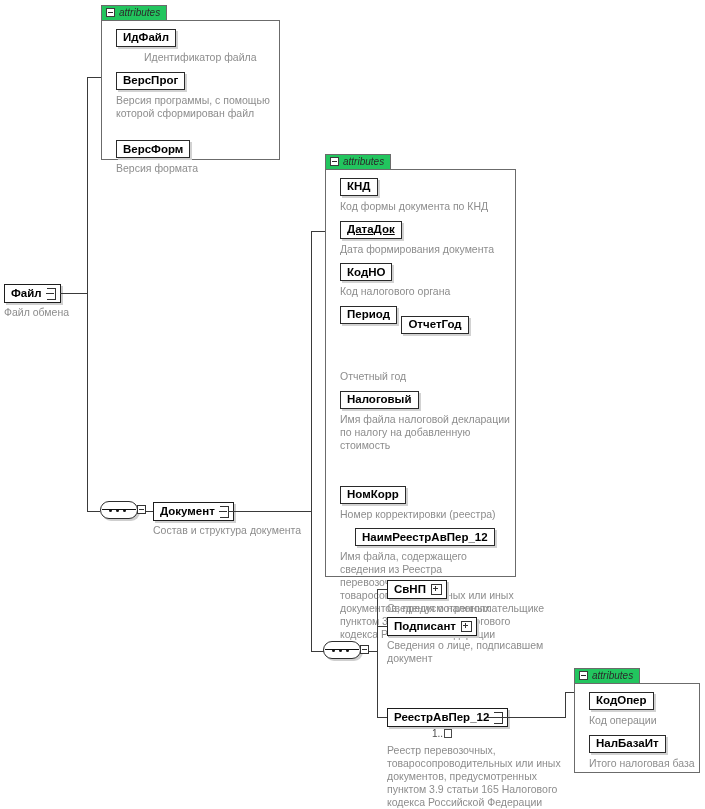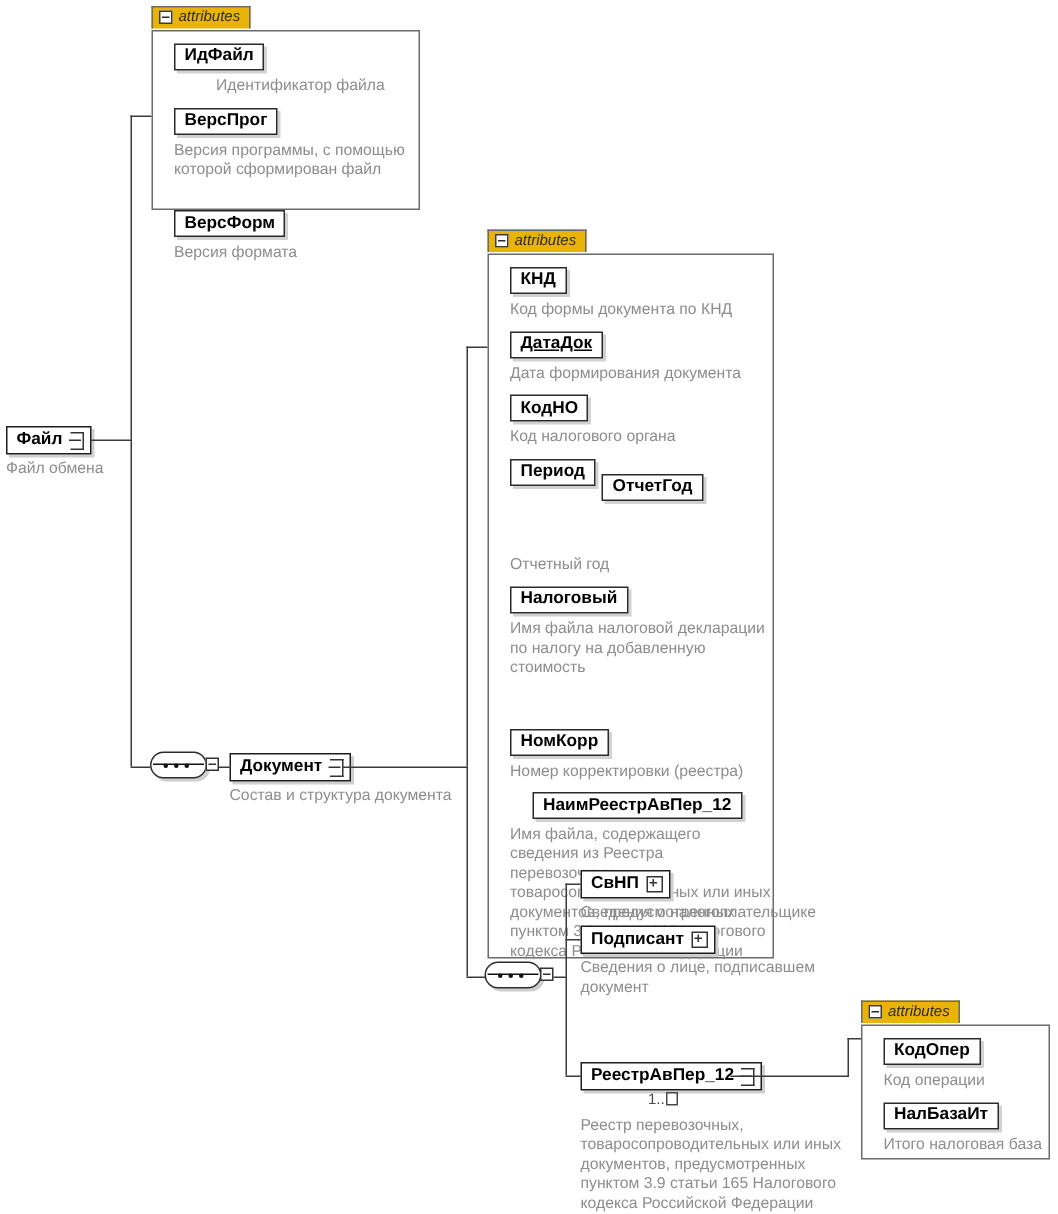--- a/index.html
+++ b/index.html
@@ -14,21 +14,21 @@
   
   .ln{position:absolute;background:#3a3a3a;}
   .ln.h{height:1px;}
   .ln.v{width:1px;}
 
   
   .attrbox{position:absolute;box-sizing:border-box;}
   .attrbox .tab{
     position:relative;display:inline-flex;align-items:center;gap:4px;
     height:15px;padding:0 6px 0 4px;box-sizing:border-box;
-    border:1px solid #6b6b6b;border-bottom:none;background:#eab308;
+    border:1px solid #6b6b6b;border-bottom:none;background:#22c55e;
     font-size:10px;font-style:italic;color:#2b2b2b;
     z-index:3;
   }
   .attrbox .body{
     position:relative;margin-top:-1px;
     border:1px solid #6b6b6b;background:#fff;
     box-sizing:border-box;
     padding:5px 6px 6px 6px;
   }
   
@@ -125,21 +125,21 @@
 
   <div class="ln h" style="left:87px;top:77px;width:20px;"></div>
 
   <div class="ln h" style="left:87px;top:511px;width:13px;"></div>
 
   <div class="attrbox" style="left:101px;top:3px;width:179px;">
     <div class="tab">
       <span class="sq"></span>
       <span>attributes</span>
     </div>
-    <div class="body" style="height:120px;padding-top:6px;">
+    <div class="body" style="height:140px;padding-top:6px;">
       <div style="position:relative;">
         <div class="node attr" style="position:relative;left:8px;top:0;">
           <span class="lbl">ИдФайл</span>
         </div>
         <div class="desc" style="position:relative;left:8px;top:4px;width:160px;padding-left:28px;">Идентификатор файла</div>
 
         <div class="node attr" style="position:relative;left:8px;top:10px;">
           <span class="lbl">ВерсПрог</span>
         </div>
         <div class="desc" style="position:relative;left:8px;top:14px;width:165px;">Версия программы, с помощью
@@ -176,21 +176,21 @@
   <div class="ln v" style="left:311px;top:231px;height:280px;"></div>
   <div class="ln v" style="left:311px;top:511px;height:140px;"></div>
   <div class="ln h" style="left:311px;top:231px;width:20px;"></div>
   <div class="ln h" style="left:311px;top:651px;width:13px;"></div>
 
   <div class="attrbox" style="left:325px;top:152px;width:191px;">
     <div class="tab">
       <span class="sq"></span>
       <span>attributes</span>
     </div>
-    <div class="body" style="height:470px;padding-top:6px;">
+    <div class="body" style="height:408px;padding-top:6px;">
       <div style="position:relative;">
         <div class="node attr" style="position:relative;left:8px;top:0;">
           <span class="lbl">КНД</span>
         </div>
         <div class="desc" style="position:relative;left:8px;top:4px;width:180px;">Код формы документа по КНД</div>
 
         <div class="node attr" style="position:relative;left:8px;top:10px;text-decoration:underline;">
           <span class="lbl">ДатаДок</span>
         </div>
         <div class="desc" style="position:relative;left:8px;top:14px;width:180px;">Дата формирования документа</div>

